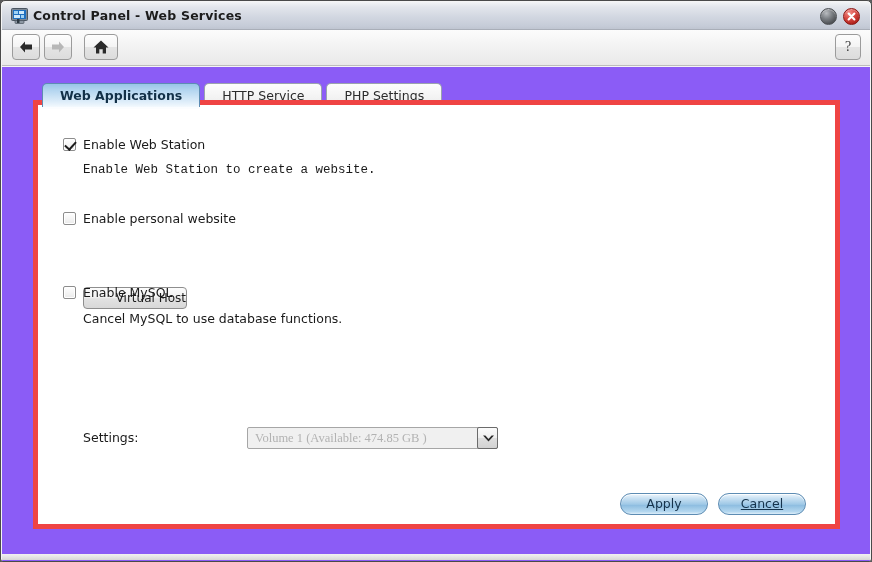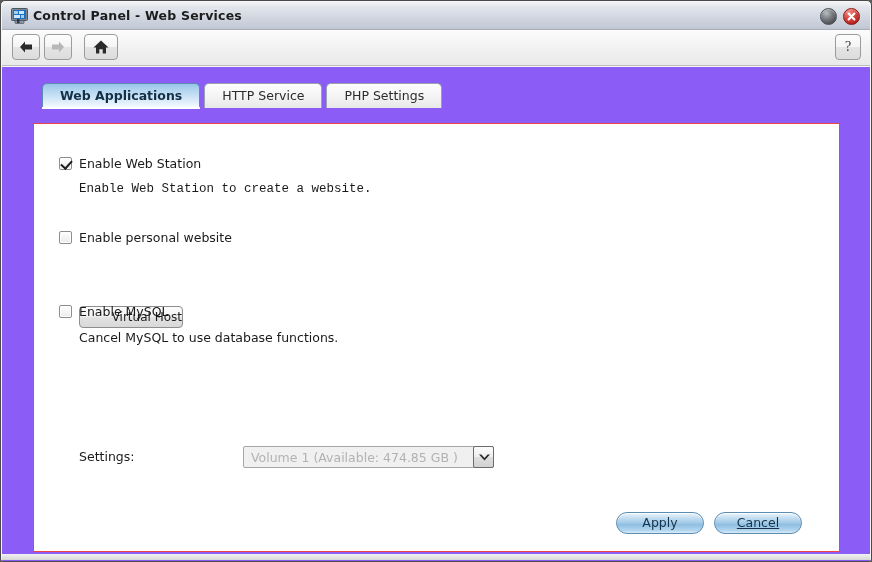--- a/index.html
+++ b/index.html
@@ -143,24 +143,24 @@
     content: "";
     position: absolute;
     left: -1px; bottom: -1px;
     width: calc(100% + 2px); height: 2px;
     background: #fbfdff;
   }
 
   
   #panel {
     position: absolute;
-    left: 31px; top: 56px;
+    left: 31px; top: 33px;
     width: 807px; height: 429px;
     background: #ffffff;
-    border: 1px solid #ef4444;
+    border: 5px solid #ef4444;
   }
 
   
   .cb-row {
     position: absolute;
     left: 25px;
     height: 18px;
     cursor: pointer;
     white-space: nowrap;
   }
@@ -214,20 +214,21 @@
   }
 
   #volume-select {
     position: absolute;
     left: 209px; top: 322px;
     width: 251px; height: 22px;
     background: #f0f0f0;
     border: 1px solid #a6a6a6;
     border-radius: 2px;
     cursor: default;
+    font-family: Liberation Serif, serif;
   }
   #volume-value {
     position: absolute;
     left: 7px; top: 3px;
     font-size: 12.5px;
     color: #b2b2b2;
     white-space: nowrap;
   }
   #volume-arrowbox {
     position: absolute;

